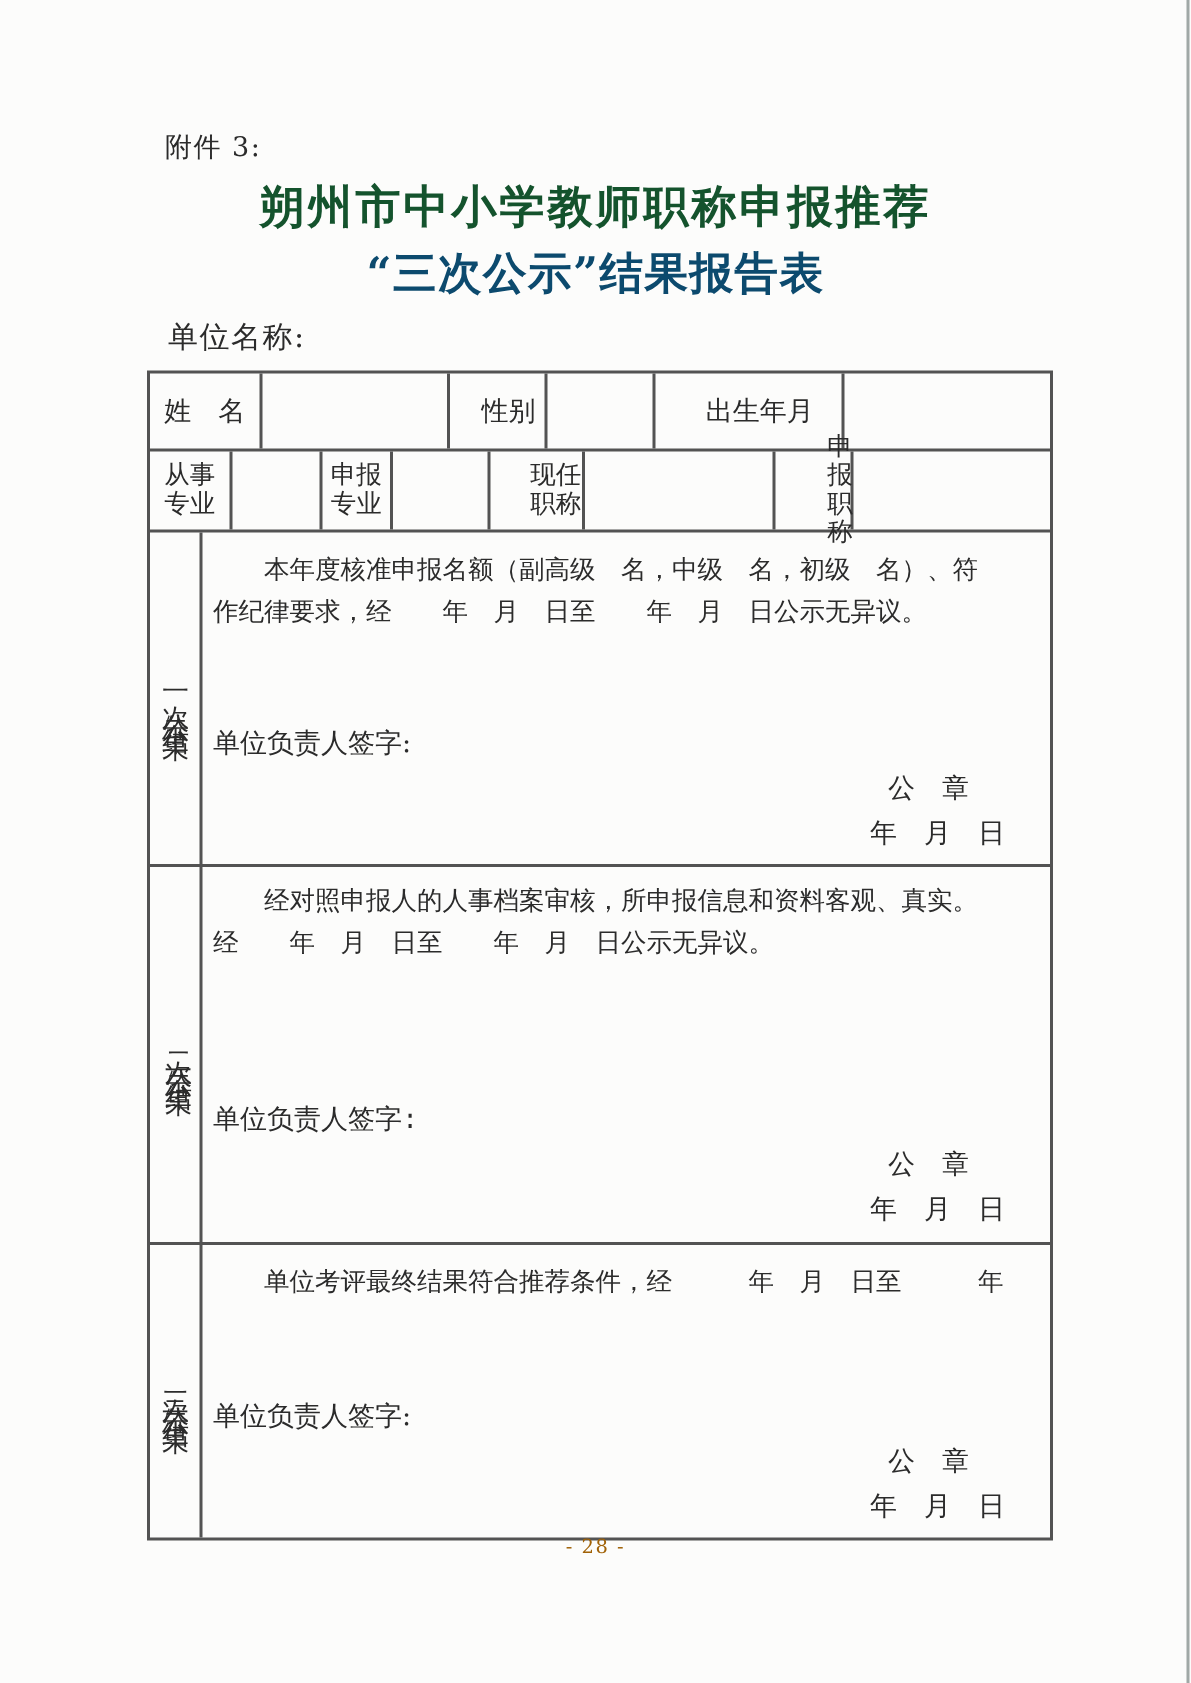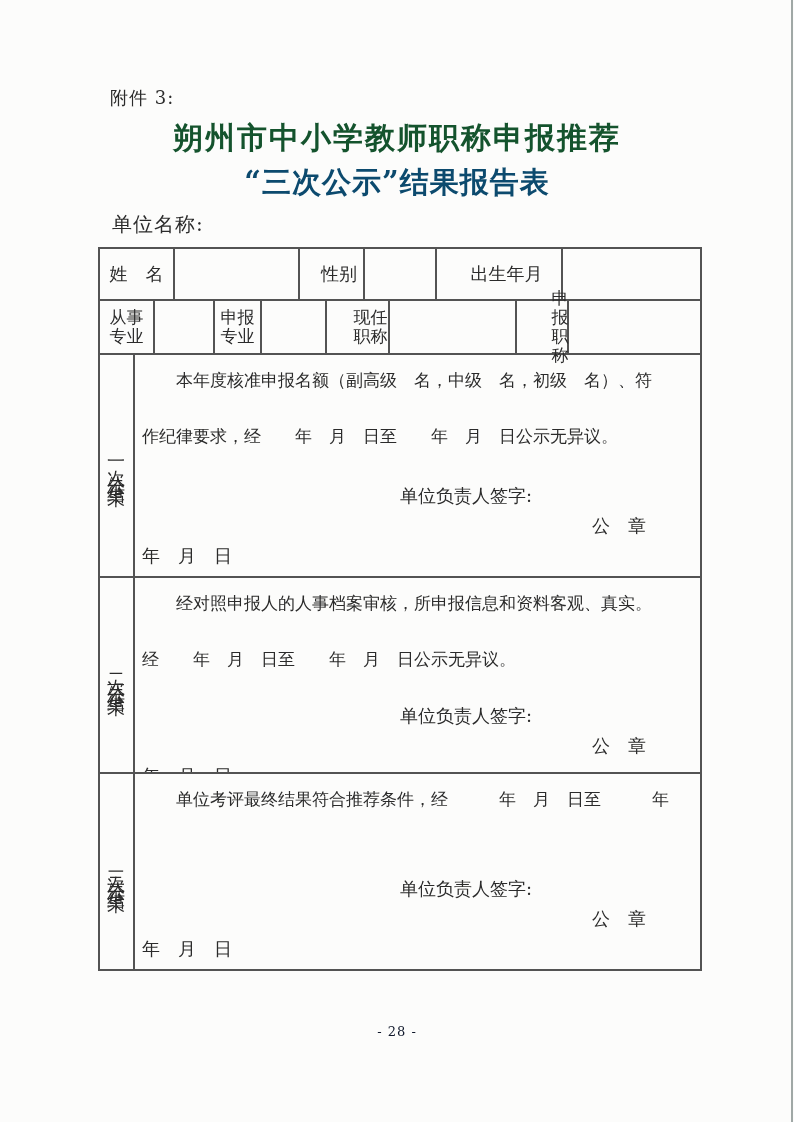--- a/index.html
+++ b/index.html
@@ -107,21 +107,21 @@
   .c-r2-1 { width: 55px; }
   .c-r2-2 { width: 60px; }
   .c-r2-3 { width: 47px; }
   .c-r2-4 { width: 65px; }
   .c-r2-5 { width: 63px; justify-content: flex-end; }
   .c-r2-6 { width: 127px; }
   .c-r2-7 { width: 52px; padding-left: 36px; }
   .c-r2-8 { flex: 1; }
 
   .sec-1 { height: 223px; }
-  .sec-2 { height: 196px; }
+  .sec-2 { height: 252px; font-family: Liberation Mono, monospace; }
   .sec-3 { height: 197px; }
 
   .sec-label {
     width: 35px;
     display: flex;
     align-items: center;
     justify-content: center;
   }
   .sec-label .vtext {
     writing-mode: vertical-rl;
@@ -129,55 +129,53 @@
     font-size: 18px;
     letter-spacing: 5px;
     line-height: 35px;
   }
   .sec-body {
     flex: 1;
     display: flex;
     flex-direction: column;
     padding: 11px 8px 5px 7px;
     overflow: hidden;
-    gap: 28px;
   }
   .para-line {
     font-size: 17px;
     line-height: 28px;
     white-space: pre-wrap;
   }
   .para-line.first { text-indent: 2em; }
   .sig-block { margin-top: auto; }
   .sig-name {
-    margin-left: 258px;
     font-size: 18px;
     line-height: 30px;
   }
   .sig-seal {
     text-align: right;
     padding-right: 46px;
     font-size: 18px;
     line-height: 30px;
   }
   .sig-date {
-    text-align: left;
+    text-align: right;
     padding-right: 22px;
     font-size: 18px;
     line-height: 30px;
   }
   .page-num {
     position: absolute;
     left: 0;
     top: 1024px;
     width: 100%;
     text-align: center;
     font-size: 13px;
     letter-spacing: 1px;
-    color: #0f172a;
+    color: #a16207;
   }
 </style>
 </head>
 <body>
 
 <div class="page">
   <div class="scan-edge"></div>
 
   <div class="attachment">附件 3:</div>
   <div class="title1">朔州市中小学教师职称申报推荐</div>

